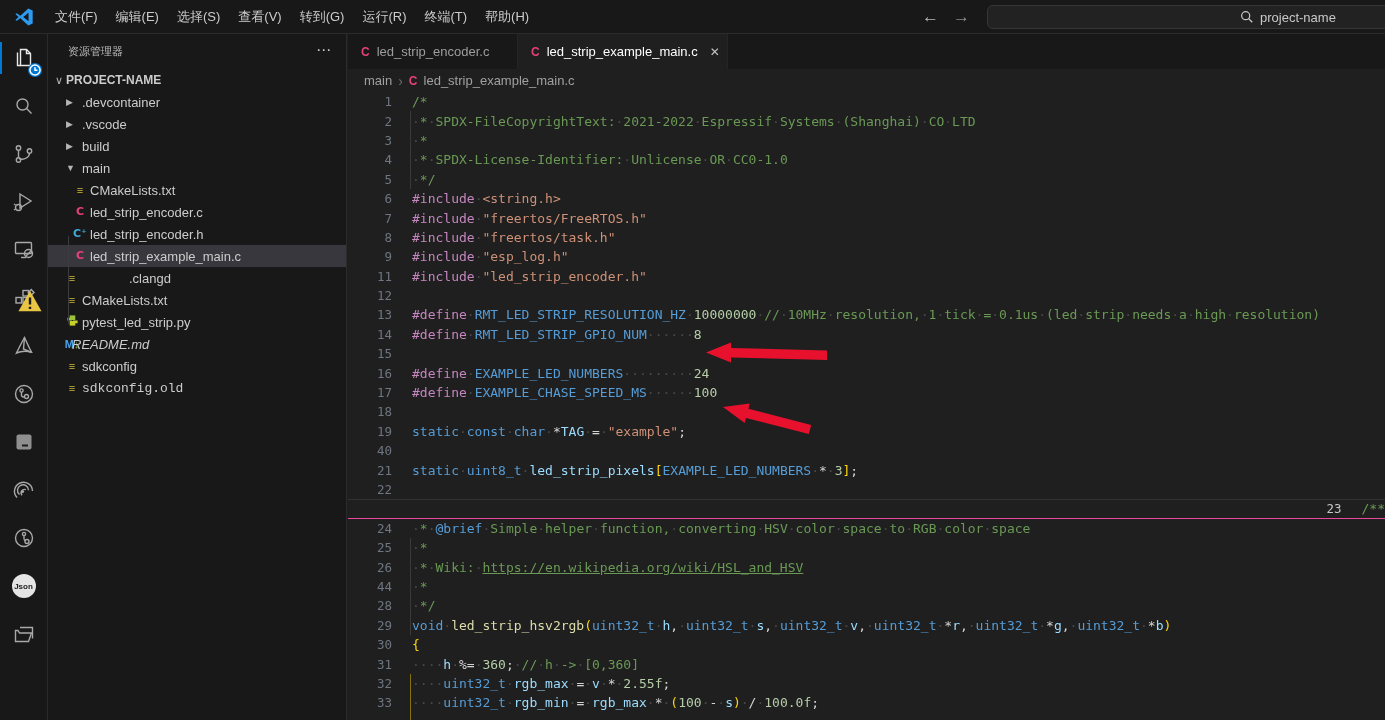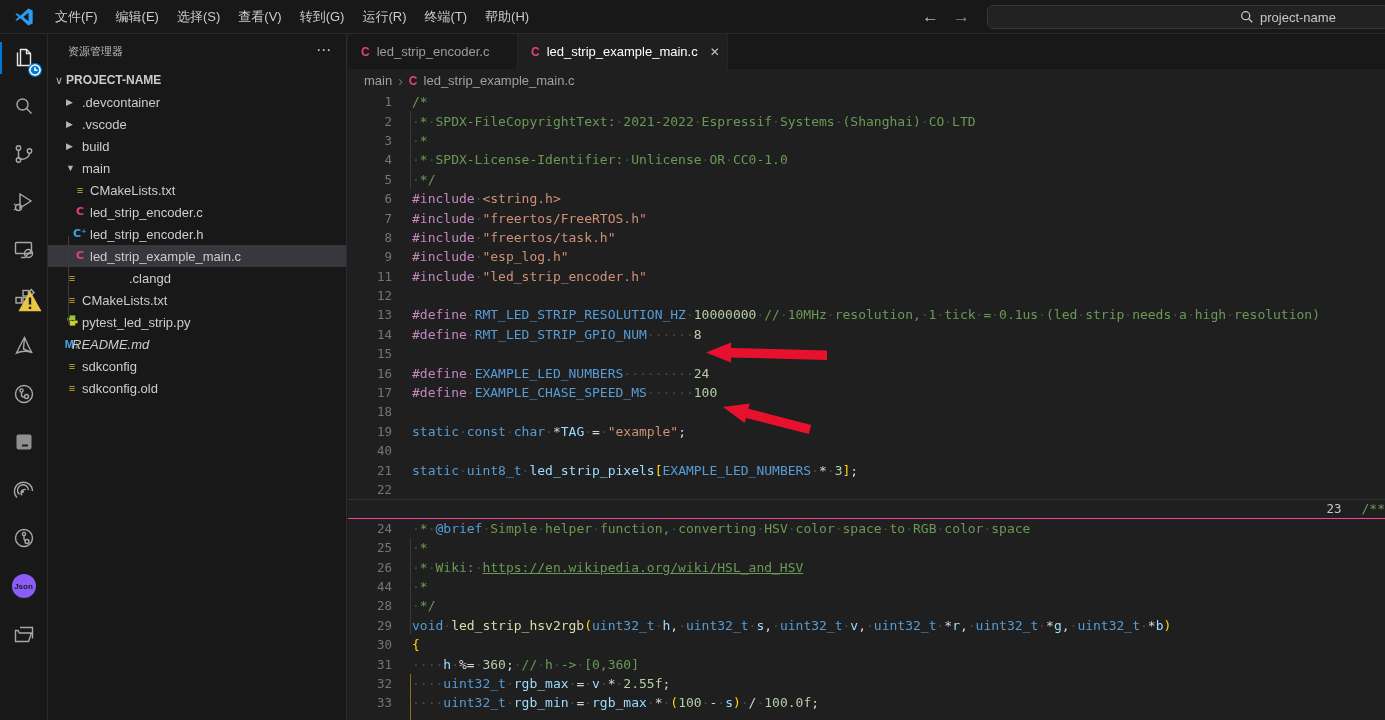--- a/index.html
+++ b/index.html
@@ -27,21 +27,21 @@
                  background:#181818; border-right:1px solid #2b2b2b; }
   .ab-item { position:relative; width:47px; height:48px; display:flex;
              align-items:center; justify-content:center; color:#a8a8a8; }
   .ab-item.active { color:#e8e8e8; }
   .ab-item.active::before { content:""; position:absolute; left:0; top:8px;
              width:2px; height:32px; background:#0078d4; }
   .ab-item svg { width:24px; height:24px; }
   .badge { position:absolute; right:5px; bottom:5px; }
   .badge-clock { width:14px; height:14px; border-radius:50%; background:#0078d4;
                  display:flex; align-items:center; justify-content:center; }
-  .json-circle { width:24px; height:24px; border-radius:50%; background:#8b5cf6;
+  .json-circle { width:24px; height:24px; border-radius:50%; background:#e5e5e5;
                  color:#1d1d1d; font-size:8px; font-weight:bold;
                  display:flex; align-items:center; justify-content:center; }
 
   
   .sidebar { position:absolute; left:48px; top:34px; width:299px; height:686px;
              background:#181818; border-right:1px solid #2b2b2b; color:#cccccc; }
   .sb-header { position:relative; height:35px; display:flex; align-items:center; }
   .sb-title { margin-left:20px; font-size:11px; color:#bbbbbb; }
   .sb-more { position:absolute; right:14px; top:7px; font-size:15px; color:#cccccc;
              letter-spacing:1px; }
@@ -308,21 +308,21 @@
         <div class="trow">
           <span class="ticon" style="left:16px"><span class="ic-md-m">M</span><span class="ic-md-a">↓</span></span>
           <span class="tlabel" style="left: 24px; font-style: italic;">README.md</span>
         </div>
         <div class="trow">
           <span class="ticon ic-config" style="left:16px">≡</span>
           <span class="tlabel" style="left: 34px;">sdkconfig</span>
         </div>
         <div class="trow">
           <span class="ticon ic-config" style="left:16px">≡</span>
-          <span class="tlabel" style="left: 34px;">sdkconfig.old</span>
+          <span class="tlabel" style="left: 34px; font-family: Liberation Mono, monospace;">sdkconfig.old</span>
         </div>
         <div class="indent-guide" style="left: 20px; top: 145px; height: 88px;"></div>
       </div>
   </div>
 
   <div class="main">
     <div class="tabbar">
         <div class="tab" style="width: 170px;">
           <span class="fic">C</span>
           <span>led_strip_encoder.c</span>

